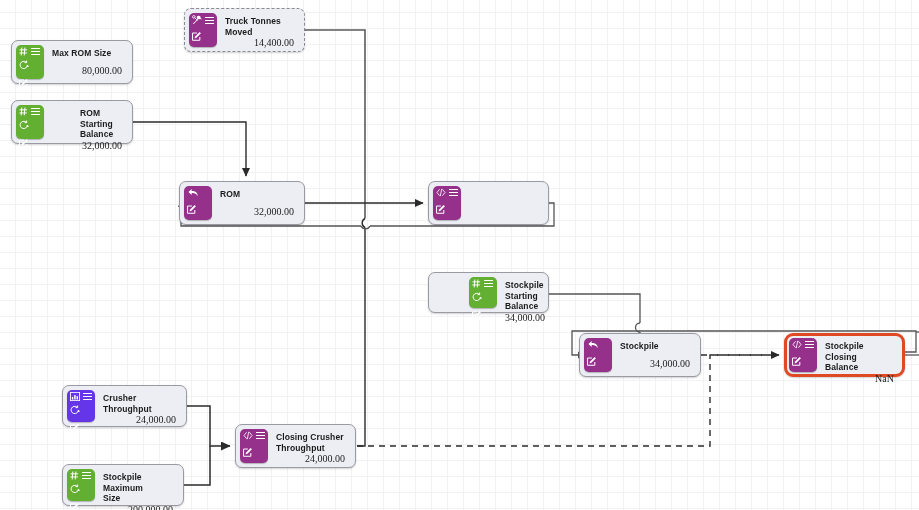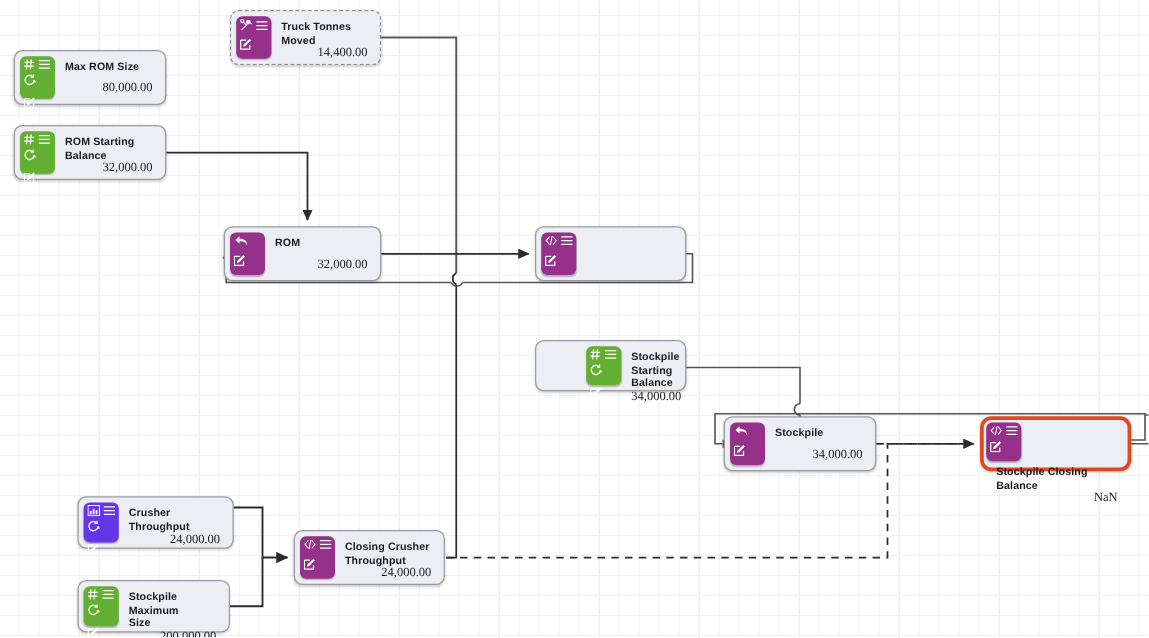--- a/index.html
+++ b/index.html
@@ -232,21 +232,21 @@
                 <path d="M0.6,2.2 L0.6,10.2 L8.6,10.2 L8.6,6.6" fill="none" stroke="#fff" stroke-width="1.1"></path>
                 <path d="M0.6,2.2 L5.4,2.2" fill="none" stroke="#fff" stroke-width="1.1"></path>
                 <path d="M4.6,7.6 L9.8,2.4 L8.4,1.0 L3.2,6.2 L2.8,8.0 z" fill="#fff"></path>
               </svg></span></div>
         </div>
         <div class="node-body">
           <div class="node-title">Max ROM Size</div>
           <div class="node-value">80,000.00</div>
         </div>
       </div>
-      <div class="node" style="left: 11px; top: 100px; width: 122px; height: 44px;">
+      <div class="node" style="left: 11px; top: 100px; width: 122px; height: 44px; gap: 28px;">
         <div class="icon-block green">
           <div class="icon-top">
             <span class="glyph">
               <svg width="9" height="9" viewBox="0 0 10 10">
                 <path d="M3.2,0.6 L2.4,9.4 M6.6,0.6 L5.8,9.4 M0.6,3.2 L9.0,3.2 M0.4,6.6 L8.8,6.6" stroke="#fff" stroke-width="1.1" fill="none"></path>
               </svg>
             </span>
             <span class="hamburger">
               <i></i>
               <i></i>
@@ -354,21 +354,21 @@
                 <path d="M0.6,2.2 L0.6,10.2 L8.6,10.2 L8.6,6.6" fill="none" stroke="#fff" stroke-width="1.1"></path>
                 <path d="M0.6,2.2 L5.4,2.2" fill="none" stroke="#fff" stroke-width="1.1"></path>
                 <path d="M4.6,7.6 L9.8,2.4 L8.4,1.0 L3.2,6.2 L2.8,8.0 z" fill="#fff"></path>
               </svg></span></div>
         </div>
         <div class="node-body">
           <div class="node-title">Stockpile</div>
           <div class="node-value">34,000.00</div>
         </div>
       </div>
-      <div class="node error" style="left: 784px; top: 333px; width: 121px; height: 44px; flex-direction: column;">
+      <div class="node error" style="left: 784px; top: 333px; width: 121px; height: 44px;">
         <div class="icon-block purple">
           <div class="icon-top">
             <span class="glyph">
               <svg width="10" height="9" viewBox="0 0 12 10">
                 <path d="M4,1.5 L1.2,5 L4,8.5 M8,1.5 L10.8,5 L8,8.5 M6.8,1 L5.2,9" stroke="#fff" stroke-width="1" fill="none" stroke-linejoin="round" stroke-linecap="round"></path>
               </svg>
             </span>
             <span class="hamburger">
               <i></i>
               <i></i>
@@ -380,21 +380,21 @@
                 <path d="M0.6,2.2 L5.4,2.2" fill="none" stroke="#fff" stroke-width="1.1"></path>
                 <path d="M4.6,7.6 L9.8,2.4 L8.4,1.0 L3.2,6.2 L2.8,8.0 z" fill="#fff"></path>
               </svg></span></div>
         </div>
         <div class="node-body">
           <div class="node-title">Stockpile Closing
 Balance</div>
           <div class="node-value">NaN</div>
         </div>
       </div>
-      <div class="node" style="left: 62px; top: 385px; width: 125px; height: 42px; margin-top: 12px;">
+      <div class="node" style="left: 62px; top: 385px; width: 125px; height: 42px;">
         <div class="icon-block indigo">
           <div class="icon-top">
             <span class="glyph">
               <svg width="10" height="9" viewBox="0 0 11 10">
                 <rect x="0.4" y="0.4" width="10.2" height="9.2" fill="none" stroke="#fff" stroke-width="1"></rect>
                 <rect x="2" y="5.4" width="1.6" height="3" fill="#fff"></rect>
                 <rect x="4.6" y="3.4" width="1.6" height="5" fill="#fff"></rect>
                 <rect x="7.2" y="4.6" width="1.6" height="3.8" fill="#fff"></rect>
               </svg>
             </span>

